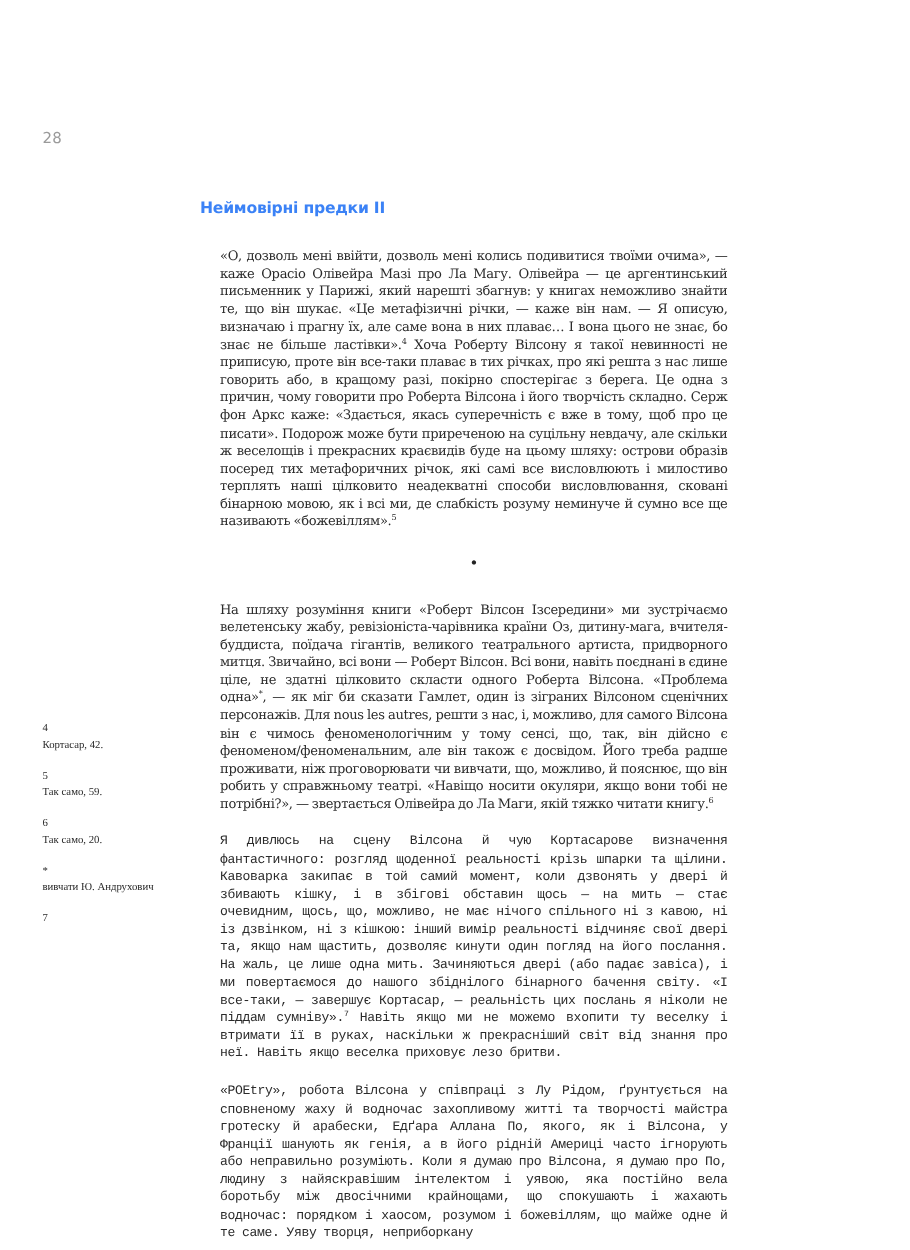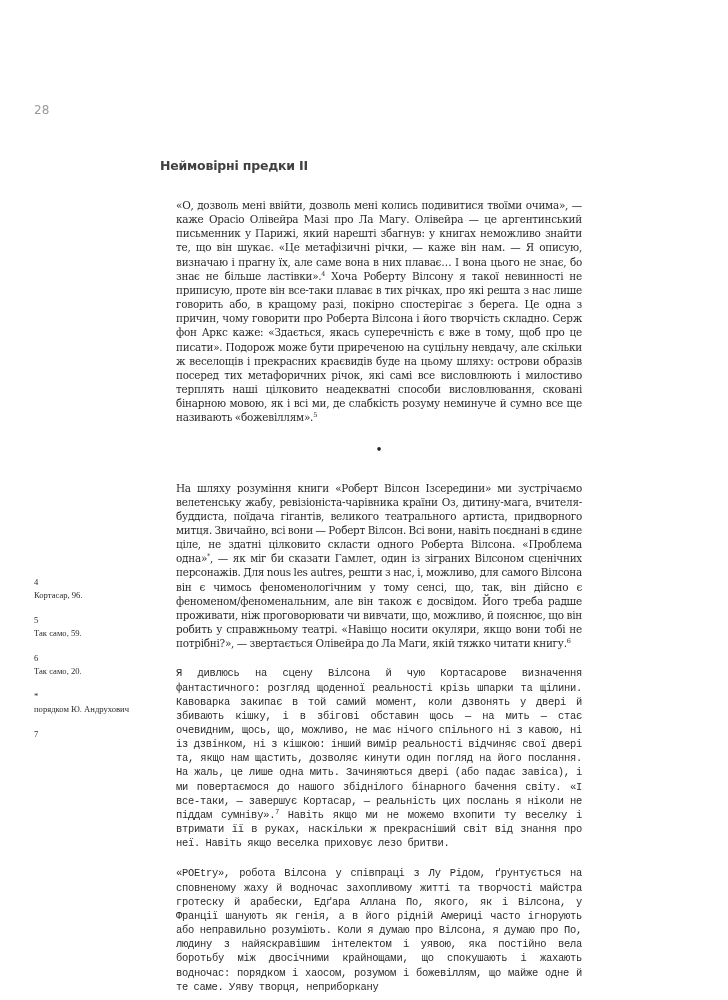--- a/index.html
+++ b/index.html
@@ -5,21 +5,21 @@
   html, body { margin: 0; padding: 0; background: #ffffff; }
   body { width: 728px; height: 1000px; position: relative; overflow: hidden; }
   .page-number {
     position: absolute; left: 34px; top: 103px;
     font-family: "DejaVu Sans", sans-serif; font-size: 12px; color: #9a9a9a;
     letter-spacing: 0.2px;
     text-align: center;
   }
   .chapter-title {
     position: absolute; left: 160px; top: 158px;
-    font-family: "DejaVu Sans", sans-serif; font-weight: bold; font-size: 12.5px; color: #404040;
+    font-family: "DejaVu Sans", sans-serif; font-weight: bold; font-size: 12.5px; color: #3b82f6;
     letter-spacing: -0.2px;
   }
   .main {
     position: absolute; left: 160px; top: 182px; width: 438px;
     font-family: "DejaVu Serif", serif; font-size: 10.45px; line-height: 14.15px; color: #2a2a2a;
     text-align: justify; letter-spacing: -0.25px; word-spacing: -0.5px;
   }
   .main p { margin: 16px; }
   .main p + p { margin-top: 14px; font-family: Liberation Mono, monospace; }
   .main sup { font-size: 6.5px; line-height: 0; vertical-align: 4px; }
@@ -54,30 +54,30 @@
     <span>Я дивлюсь на сцену Вілсона й чую Кортасарове визначення фантастичного: розгляд щоденної реальності крізь шпарки та щілини. Кавоварка закипає в той самий момент, коли дзвонять у двері й збивають кішку, і в збігові обставин щось — на мить — стає очевидним, щось, що, можливо, не має нічого спільного ні з кавою, ні із дзвінком, ні з кішкою: інший вимір реальності відчиняє свої двері та, якщо нам щастить, дозволяє кинути один погляд на його послання. На жаль, це лише одна мить. Зачиняються двері (або падає завіса), і ми повертаємося до нашого збіднілого бінарного бачення світу. «І все-таки, — завершує Кортасар, — реальність цих послань я ніколи не піддам сумніву».</span><sup>7</sup><span> Навіть якщо ми не можемо вхопити ту веселку і втримати її в руках, наскільки ж прекрасніший світ від знання про неї. Навіть якщо веселка приховує лезо бритви.</span>
   </p>
   <p>
     <span>«POEtry», робота Вілсона у співпраці з Лу Рідом, ґрунтується на сповненому жаху й водночас захопливому житті та творчості майстра гротеску й арабески, Едґара Аллана По, якого, як і Вілсона, у Франції шанують як генія, а в його рідній Америці часто ігнорують або неправильно розуміють. Коли я думаю про Вілсона, я думаю про По, людину з найяскравішим інтелектом і уявою, яка постійно вела боротьбу між двосічними крайнощами, що спокушають і жахають водночас: порядком і хаосом, розумом і божевіллям, що майже одне й те саме. Уяву творця, неприборкану</span>
   </p>
 </div>
 
 <div class="footnotes">
   <div class="fn">
     <span class="num">4</span>
-    <span class="txt">Кортасар, 96.</span>
+    <span class="txt">Кортасар, 42.</span>
   </div>
   <div class="fn">
     <span class="num">5</span>
     <span class="txt">Так само, 59.</span>
   </div>
   <div class="fn">
     <span class="num">6</span>
     <span class="txt">Так само, 20.</span>
   </div>
   <div class="fn">
     <span class="num">*</span>
-    <span class="txt">порядком Ю. Андрухович</span>
+    <span class="txt">вивчати Ю. Андрухович</span>
   </div>
   <div class="fn">
     <span class="num">7</span>
   </div>
 </div>
 
 </body></html>

